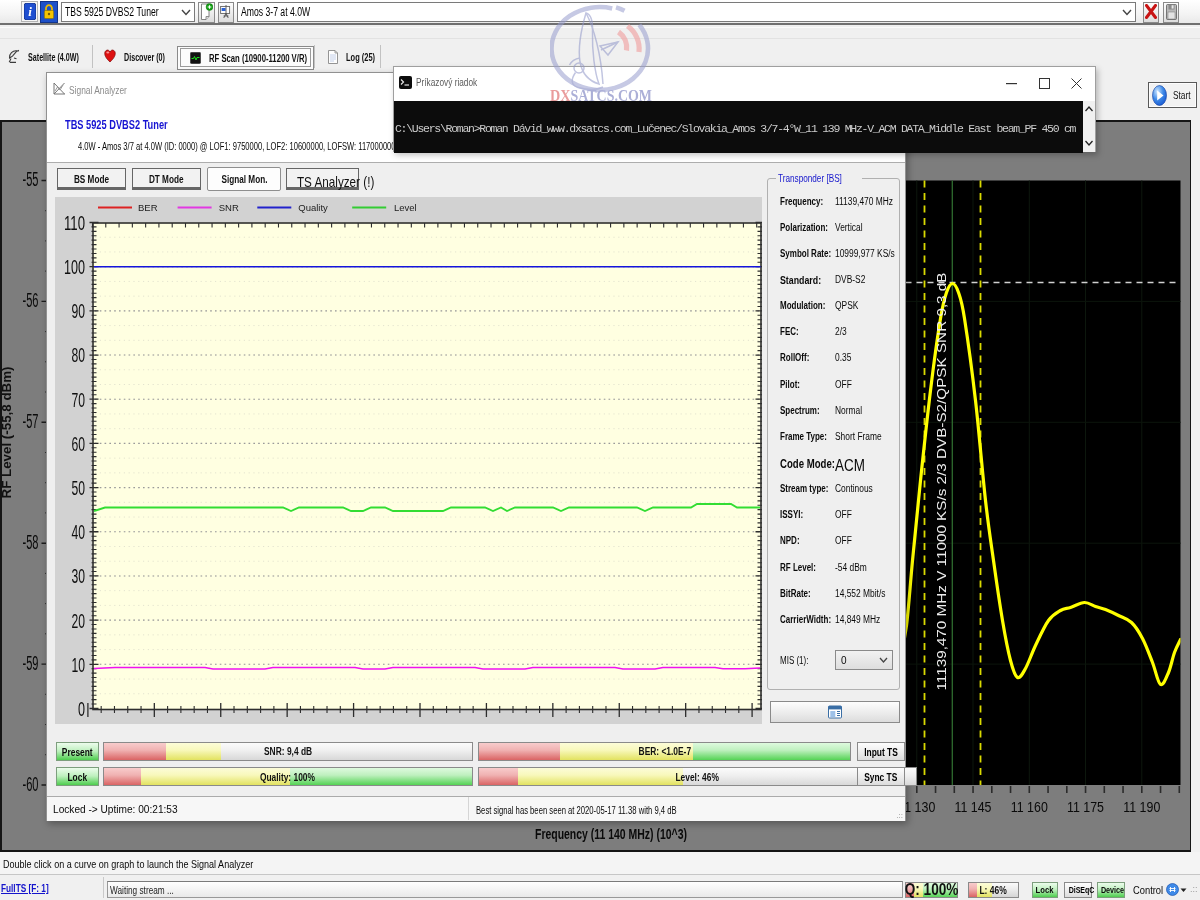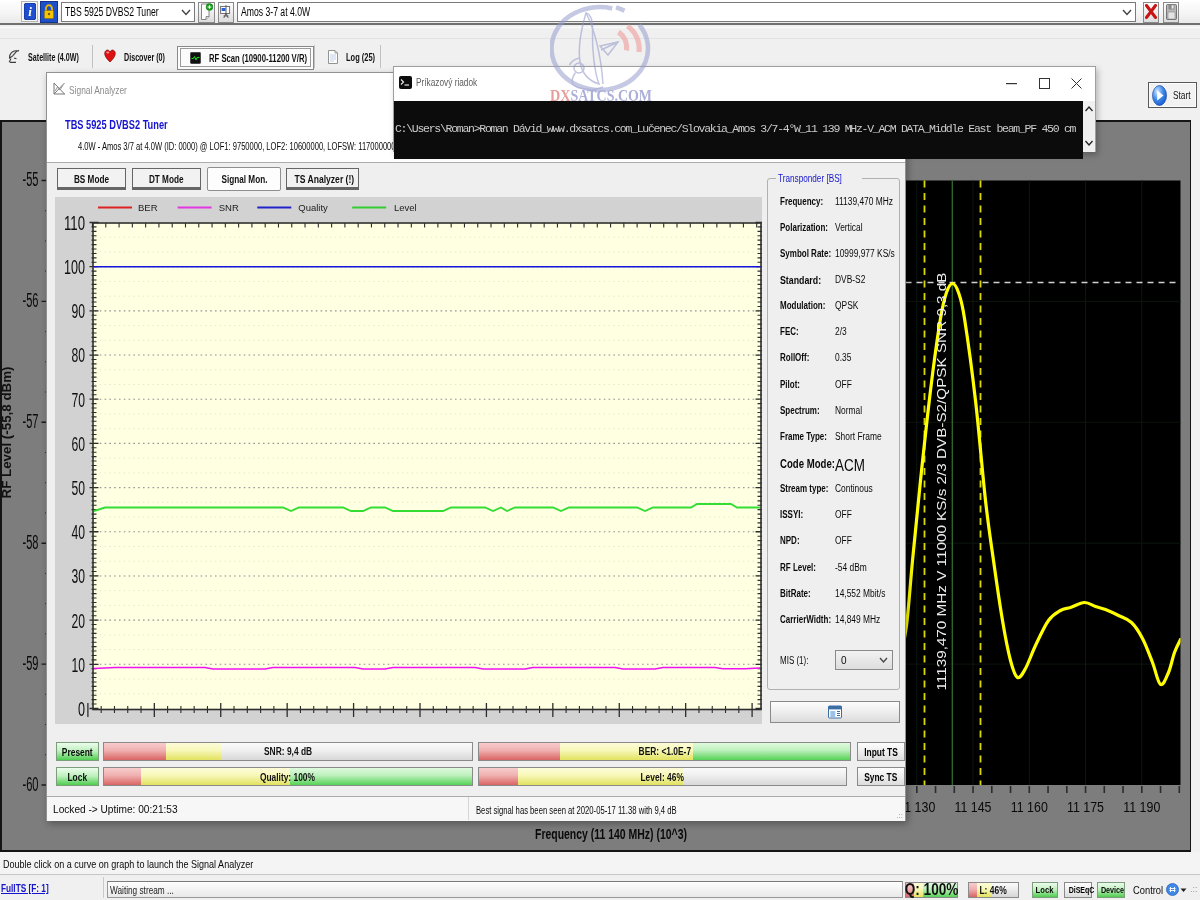--- a/index.html
+++ b/index.html
@@ -137,21 +137,21 @@
 <div class="ab" style="left:18px;top:44.5px;font-size:12.5px;font-weight:700;color:#1613d2"><span class="cx" style="transform:scaleX(0.74)">TBS 5925 DVBS2 Tuner</span></div>
 <div class="ab" style="left:31px;top:66.5px;font-size:10.5px;color:#0a0a0a"><span class="cx" style="transform:scaleX(0.72)">4.0W - Amos 3/7 at 4.0W (ID: 0000) @ LOF1: 9750000, LOF2: 10600000, LOFSW: 117000000</span></div>
 <div class="ab" style="left:0;top:89px;width:858px;height:1px;background:#adadad"></div>
 <div class="ab" style="left:10.0px;top:95px;width:69.0px;height:22px;background:#f2f2f2;border:1px solid #666;border-bottom-width:3px"></div>
     <div class="ab" style="left:10.0px;top:100px;width:69.0px;text-align:center;font-size:10.5px;font-weight:700;color:#111;white-space:nowrap"><span class="cc" style="transform:scaleX(0.78)">BS Mode</span></div>
 <div class="ab" style="left:85.0px;top:95px;width:69.0px;height:22px;background:#f2f2f2;border:1px solid #666;border-bottom-width:3px"></div>
     <div class="ab" style="left:85.0px;top:100px;width:69.0px;text-align:center;font-size:10.5px;font-weight:700;color:#111;white-space:nowrap"><span class="cc" style="transform:scaleX(0.78)">DT Mode</span></div>
 <div class="ab" style="left:160.0px;top:93.5px;width:74.0px;height:24px;background:#fdfdfd;border:1px solid #8f8f8f;border-radius:2px"></div>
     <div class="ab" style="left:160.0px;top:100px;width:74.0px;text-align:center;font-size:10.5px;font-weight:700;color:#111;white-space:nowrap"><span class="cc" style="transform:scaleX(0.78)">Signal Mon.</span></div>
 <div class="ab" style="left:239.0px;top:95px;width:73.0px;height:22px;background:#f2f2f2;border:1px solid #666;border-bottom-width:3px"></div>
-    <div class="ab" style="left:239.0px;top:100px;width:73.0px;font-size:11px;font-weight:700;color:#111;white-space:nowrap"><span class="cc" style="transform:scaleX(0.78)">TS Analyzer (!)</span></div>
+    <div class="ab" style="left:239.0px;top:100px;width:73.0px;font-size:15px;font-weight:400;color:#111;white-space:nowrap"><span class="cc" style="transform:scaleX(0.78)">TS Analyzer (!)</span></div>
 <svg class="ab" style="left:8px;top:124px" width="707" height="527" viewBox="0 0 707 527">
       <rect x="0" y="0" width="707" height="527" fill="#d2d2d2"></rect>
       <rect x="37.5" y="25.5" width="669" height="487" fill="#ffffe1"></rect>
       <rect x="38" y="26" width="668" height="486.5" fill="none" stroke="#2e2e2e" stroke-width="1.6"></rect>
       <path d="M40 40.23 H705 M40 54.95 H705 M40 69.68 H705 M40 84.41 H705 M40 99.14 H705 M40 113.86 H705 M40 128.59 H705 M40 143.32 H705 M40 158.04 H705 M40 172.77 H705 M40 187.50 H705 M40 202.22 H705 M40 216.95 H705 M40 231.68 H705 M40 246.41 H705 M40 261.13 H705 M40 275.86 H705 M40 290.59 H705 M40 305.31 H705 M40 320.04 H705 M40 334.77 H705 M40 349.49 H705 M40 364.22 H705 M40 378.95 H705 M40 393.67 H705 M40 408.40 H705 M40 423.13 H705 M40 437.86 H705 M40 452.58 H705 M40 467.31 H705 M40 482.04 H705 M40 496.76 H705" stroke="#e3e3cf" stroke-width="1" stroke-dasharray="1.2 3.6" fill="none"></path>
       <path d="M40 69.68 H705 M40 113.86 H705 M40 158.04 H705 M40 202.22 H705 M40 246.40 H705 M40 290.58 H705 M40 334.76 H705 M40 378.94 H705 M40 423.12 H705 M40 467.30 H705" stroke="#9a9a9a" stroke-width="1.1" stroke-dasharray="1.6 3.2" fill="none"></path>
       <text x="30" y="32.9" font-size="21px" fill="#0f0f0f" text-anchor="end" textLength="21" lengthAdjust="spacingAndGlyphs">110</text>
       <text x="30" y="77.1" font-size="21px" fill="#0f0f0f" text-anchor="end" textLength="21" lengthAdjust="spacingAndGlyphs">100</text>
       <text x="30" y="121.3" font-size="21px" fill="#0f0f0f" text-anchor="end" textLength="13.5" lengthAdjust="spacingAndGlyphs">90</text>
       <text x="30" y="165.4" font-size="21px" fill="#0f0f0f" text-anchor="end" textLength="13.5" lengthAdjust="spacingAndGlyphs">80</text>
@@ -248,21 +248,21 @@
 <div class="ab btn3" style="left:809.6px;top:668.5px;width:48px;height:19px;font-size:10.5px;font-weight:700;text-align:center;line-height:18px"><span class="cc" style="transform:scaleX(0.8)">Input TS</span></div>
 <div class="ab grnbtn" style="left:9px;top:694px;width:43px;height:19px;line-height:18px"><span class="cc" style="transform:scaleX(0.8)">Lock</span></div>
 <div class="pbar" style="left:55.6px;top:694.0px;width:370.0px;height:19px">
       <div class="seg segr" style="left:0.0px;width:37.0px"></div>
       <div class="seg segy" style="left:37.0px;width:149.4px"></div>
       <div class="seg segg" style="left:186.4px;width:183.6px"></div>
       <div class="ptxt">
         <span class="cc" style="transform:scaleX(0.8)">Quality: 100%</span>
       </div>
     </div>
-<div class="pbar" style="left:431.0px;top:694.0px;width:369px;height:19px">
+<div class="pbar" style="left:431.0px;top:694.0px;width:439px;height:19px">
       <div class="seg segr" style="left:0.0px;width:38.5px"></div>
       <div class="seg segy" style="left:38.5px;width:165.8px"></div>
       <div class="ptxt">
         <span class="cc" style="transform:scaleX(0.8)">Level: 46%</span>
       </div>
     </div>
 <div class="ab btn3" style="left:809.6px;top:694px;width:48px;height:19px;font-size:10.5px;font-weight:700;text-align:center;line-height:18px"><span class="cc" style="transform:scaleX(0.8)">Sync TS</span></div>
 <div class="ab" style="left:0;top:723px;width:858px;height:25px;background:#f7f7f7;border-top:1px solid #ababab"></div>
 <div class="ab" style="left:6px;top:730px;font-size:11px;color:#0a0a0a"><span class="cx" style="transform:scaleX(0.92)">Locked -&gt; Uptime: 00:21:53</span></div>
 <div class="ab" style="left:421px;top:724px;width:1px;height:23px;background:#d5d5d5"></div>
@@ -279,21 +279,21 @@
 <div class="ab" style="left:22px;top:9px;font-size:11.5px;color:#5c5c5c"><span class="cx" style="transform:scaleX(0.72)">Príkazový riadok</span></div>
 <svg class="ab" style="left:612px;top:16px" width="11" height="2">
       <rect width="11" height="1.2" fill="#333"></rect>
     </svg>
 <svg class="ab" style="left:645px;top:11px" width="11" height="11">
       <rect x="0.5" y="0.5" width="10" height="10" fill="none" stroke="#333" stroke-width="1"></rect>
     </svg>
 <svg class="ab" style="left:677px;top:11px" width="11" height="11">
       <path d="M0.5 0.5 L10.5 10.5 M10.5 0.5 L0.5 10.5" stroke="#333" stroke-width="1" fill="none"></path>
     </svg>
-<div class="ab" style="left:0;top:34px;width:688.5px;height:58px;background:#0c0c0c;overflow:hidden">
+<div class="ab" style="left:0;top:34px;width:688.5px;height:52px;background:#0c0c0c;overflow:hidden">
 <div class="ab" style="left:1px;top:21px;font-family:'Liberation Mono',monospace;font-size:11.5px;letter-spacing:-1.28px;color:#cccccc;white-space:pre">C:\Users\Roman&gt;Roman Dávid_www.dxsatcs.com_Lučenec/Slovakia_Amos 3/7-4°W_11 139 MHz-V_ACM DATA_Middle East beam_PF 450 cm</div>
 </div>
 <div class="ab" style="left:688.5px;top:34px;width:12.5px;height:50.5px;background:#f0f0f0"></div>
 <svg class="ab" style="left:691px;top:39px" width="8" height="6">
       <path d="M0.5 5 L4 1 L7.5 5" stroke="#222" stroke-width="1.3" fill="none"></path>
     </svg>
 <svg class="ab" style="left:691px;top:73px" width="8" height="6">
       <path d="M0.5 1 L4 5 L7.5 1" stroke="#222" stroke-width="1.3" fill="none"></path>
     </svg>
 </div>

